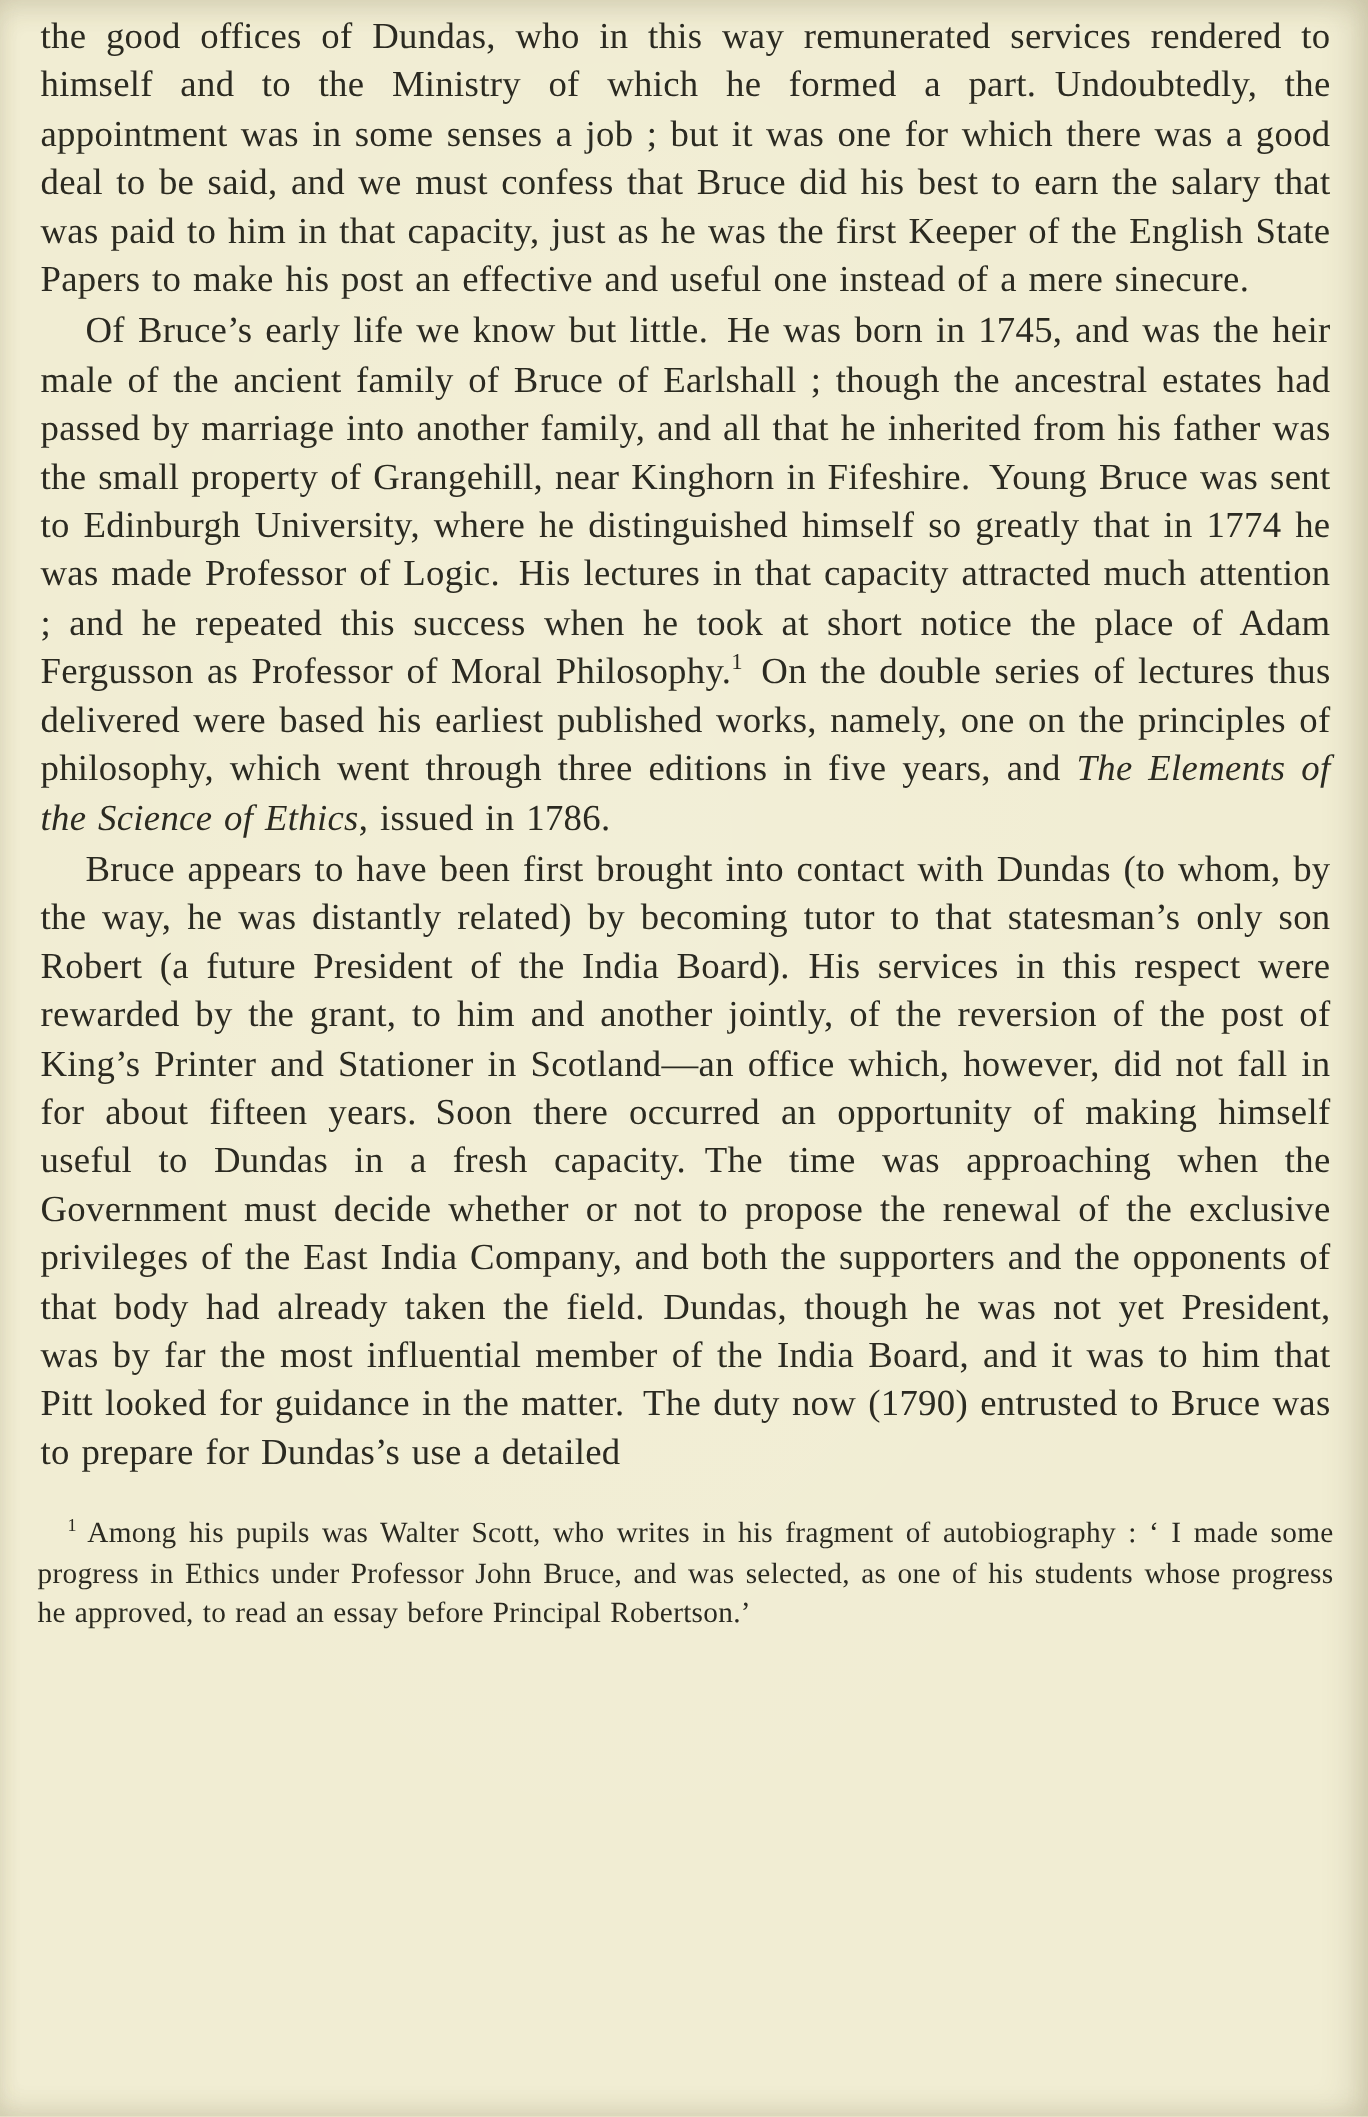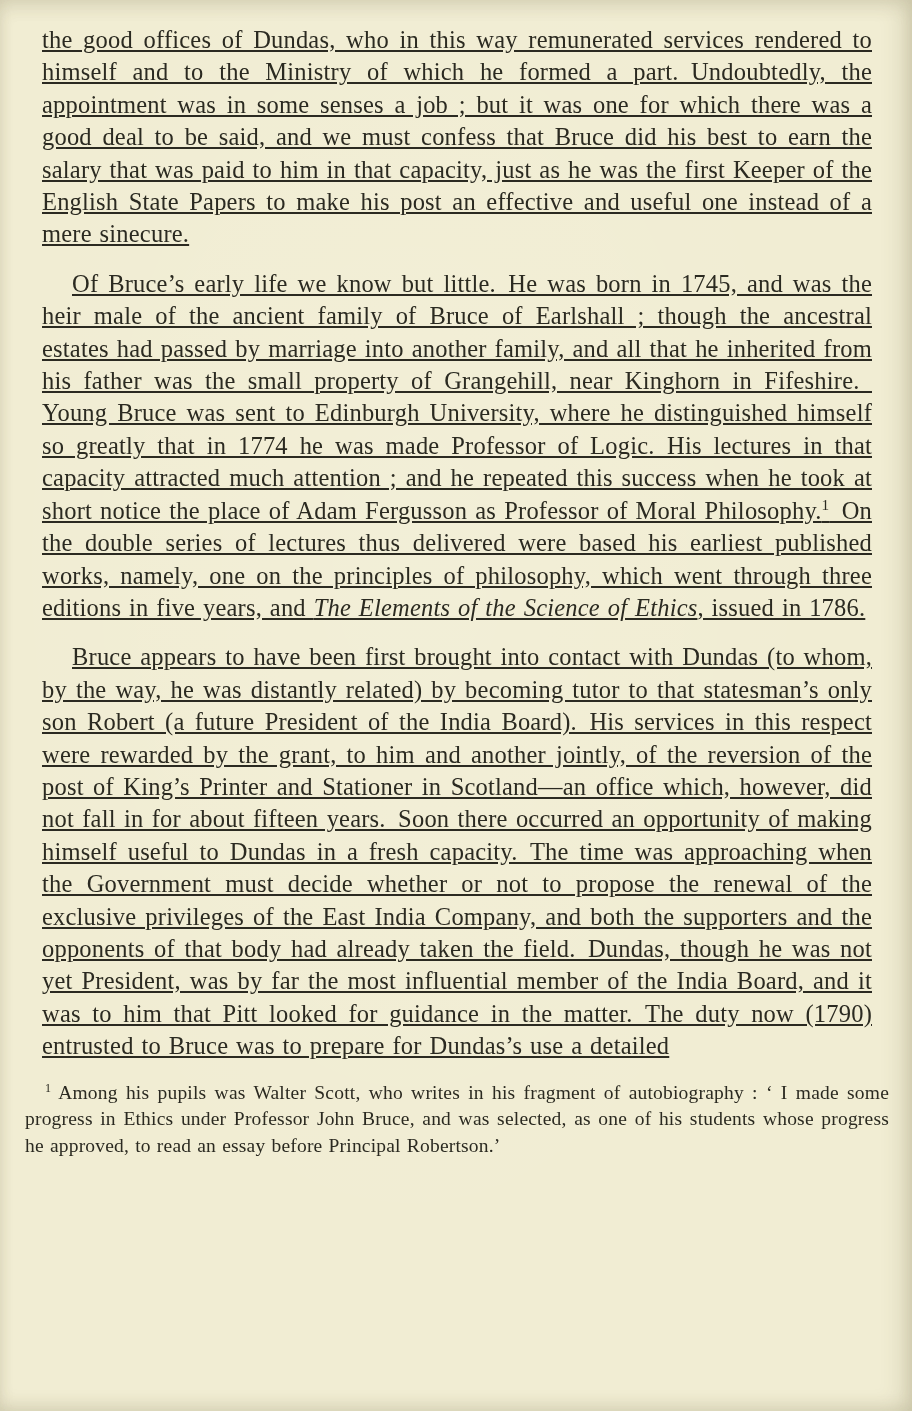--- a/index.html
+++ b/index.html
@@ -26,31 +26,31 @@
       inset 0 8px 16px rgba(96,86,52,0.08),
       inset 0 -6px 14px rgba(96,86,52,0.08);
   }
   .main-text{
     font-size:24.5px;
     line-height:32.4px;
     text-align:justify;
     letter-spacing:0.2px;
     word-spacing:1.5px;
   }
-  .para{margin:17px;text-decoration:underline;}
+  .para{margin:2px;}
   .para.indent{text-indent:30px;}
   .italic{font-style:italic;}
   sup{
     font-size:0.62em;
     line-height:0;
     vertical-align:super;
     letter-spacing:0;
   }
   .footnote{
-    margin-top:13px;
+    margin-top:25px;
     font-size:19.5px;
     line-height:26.5px;
     text-align:justify;
     letter-spacing:0.2px;
     word-spacing:1px;
   }
   .fn-para{margin:0;text-indent:20px;}
 </style>
 </head>
 <body>

